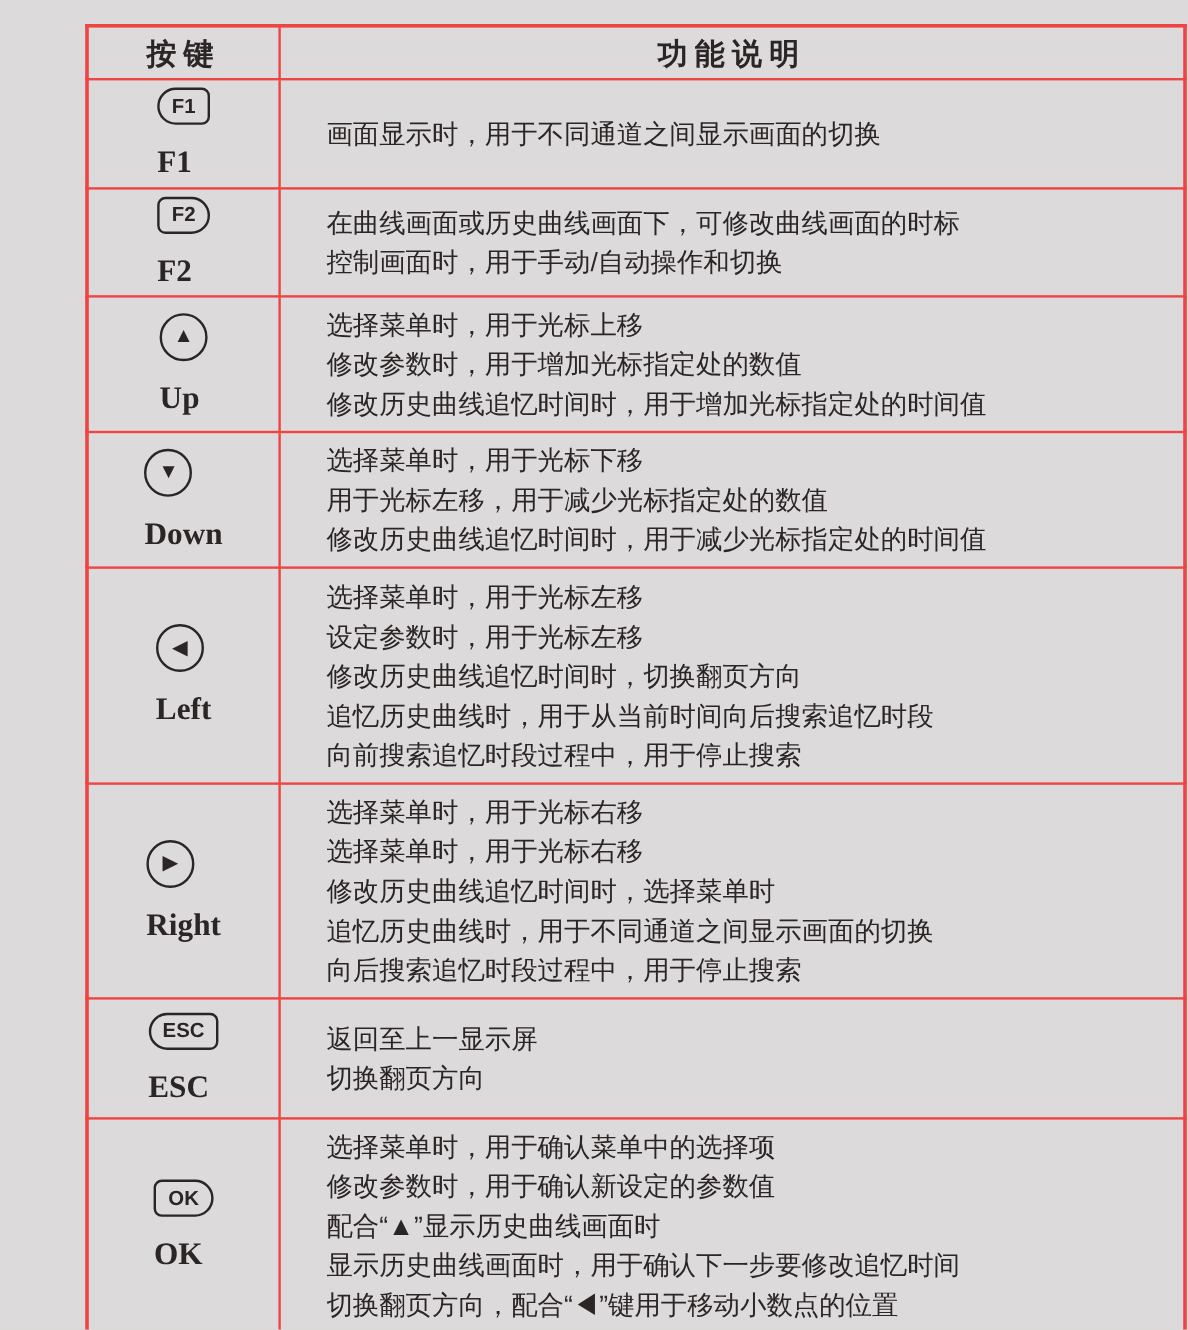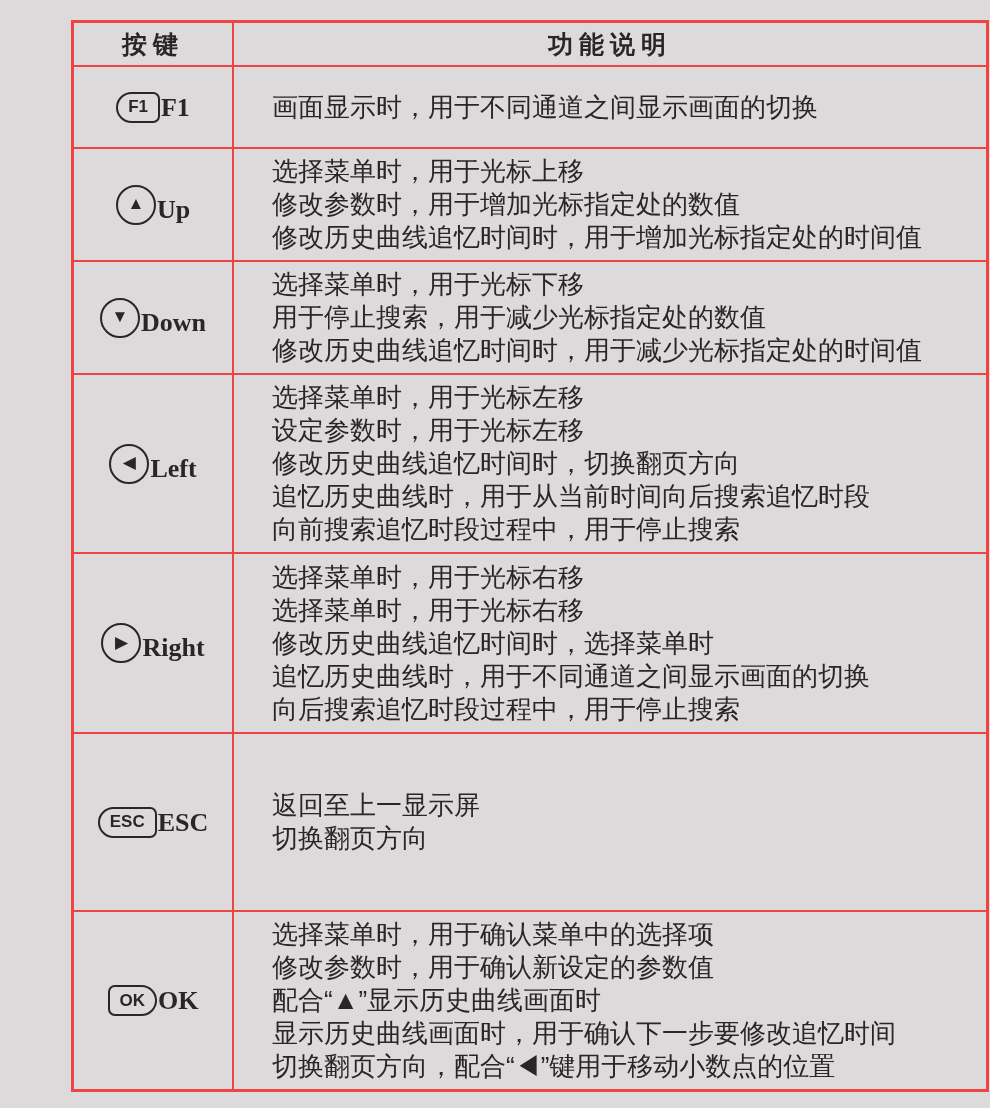--- a/index.html
+++ b/index.html
@@ -40,23 +40,23 @@
     padding: 2px 0;
   }
   .col-key { width: 158px; }
   .key-cell {
     text-align: center;
     vertical-align: middle;
     padding: 6px 4px;
   }
   .key-stack {
     display: inline-flex;
-    flex-direction: row;
-    align-items: flex-end;
-    gap: 1px;
+    flex-direction: column;
+    align-items: flex-start;
+    gap: 17px;
   }
   .keycap {
     display: inline-flex;
     align-items: center;
     justify-content: center;
     border: 2px solid #2b2526;
     height: 31px;
     min-width: 34px;
     padding: 0 10px;
     box-sizing: border-box;
@@ -83,21 +83,21 @@
   }
   .key-label {
     font-family: "Liberation Serif", serif;
     font-weight: bold;
     font-size: 26px;
     line-height: 1.1;
   }
   .desc-cell {
     vertical-align: middle;
     padding: 6px 18px 6px 38px;
-    font-size: 26px;
+    font-size: 22px;
     line-height: 33px;
   }
   .desc-line { white-space: nowrap; }
   
   tbody tr:nth-child(1) { height: 82px;  }
   tbody tr:nth-child(2) { height: 74px;  }
   tbody tr:nth-child(3) { height: 110px; }
   tbody tr:nth-child(4) { height: 112px; }
   tbody tr:nth-child(5) { height: 180px; }
   tbody tr:nth-child(6) { height: 178px; }
@@ -123,20 +123,34 @@
               <span>F1</span>
             </span>
           <span class="key-label">F1</span>
         </span>
       </td>
       <td class="desc-cell">
         <div class="desc-line">画面显示时，用于不同通道之间显示画面的切换</div>
       </td>
     </tr>
 
+    <tr>
+      <td class="key-cell">
+        <span class="key-stack">
+          <span class="keycap round-right">
+              <span>F2</span>
+            </span>
+          <span class="key-label">F2</span>
+        </span>
+      </td>
+      <td class="desc-cell">
+        <div class="desc-line">在曲线画面或历史曲线画面下，可修改曲线画面的时标</div>
+        <div class="desc-line">控制画面时，用于手动/自动操作和切换</div>
+      </td>
+    </tr>
 
     <tr>
       <td class="key-cell">
         <span class="key-stack">
           <span class="arrowkey">
               <span class="arrow-glyph">▲</span>
             </span>
           <span class="key-label">Up</span>
         </span>
       </td>
@@ -151,21 +165,21 @@
       <td class="key-cell">
         <span class="key-stack">
           <span class="arrowkey">
               <span class="arrow-glyph">▼</span>
             </span>
           <span class="key-label">Down</span>
         </span>
       </td>
       <td class="desc-cell">
         <div class="desc-line">选择菜单时，用于光标下移</div>
-        <div class="desc-line">用于停止搜索，用于减少光标指定处的数值</div>
+        <div class="desc-line">用于光标左移，用于减少光标指定处的数值</div>
         <div class="desc-line">修改历史曲线追忆时间时，用于减少光标指定处的时间值</div>
       </td>
     </tr>
 
     <tr>
       <td class="key-cell">
         <span class="key-stack">
           <span class="arrowkey">
               <span class="arrow-glyph">◀</span>
             </span>

